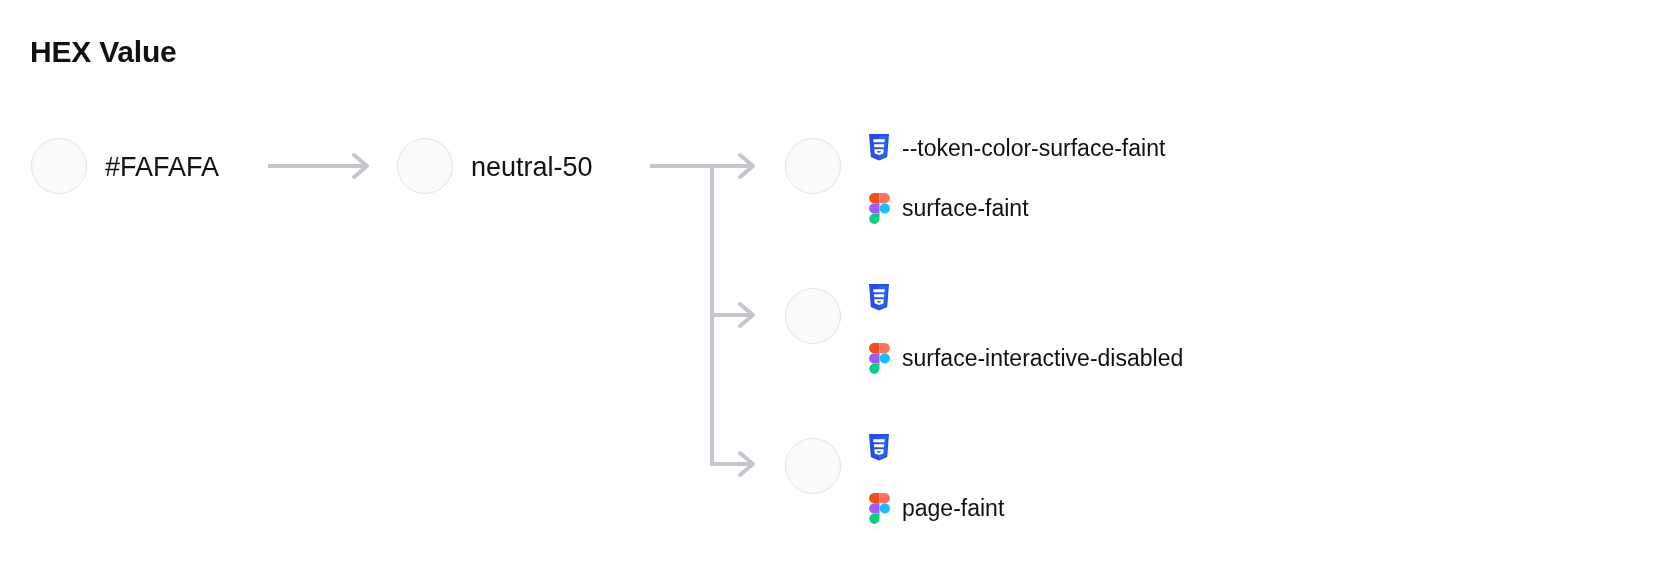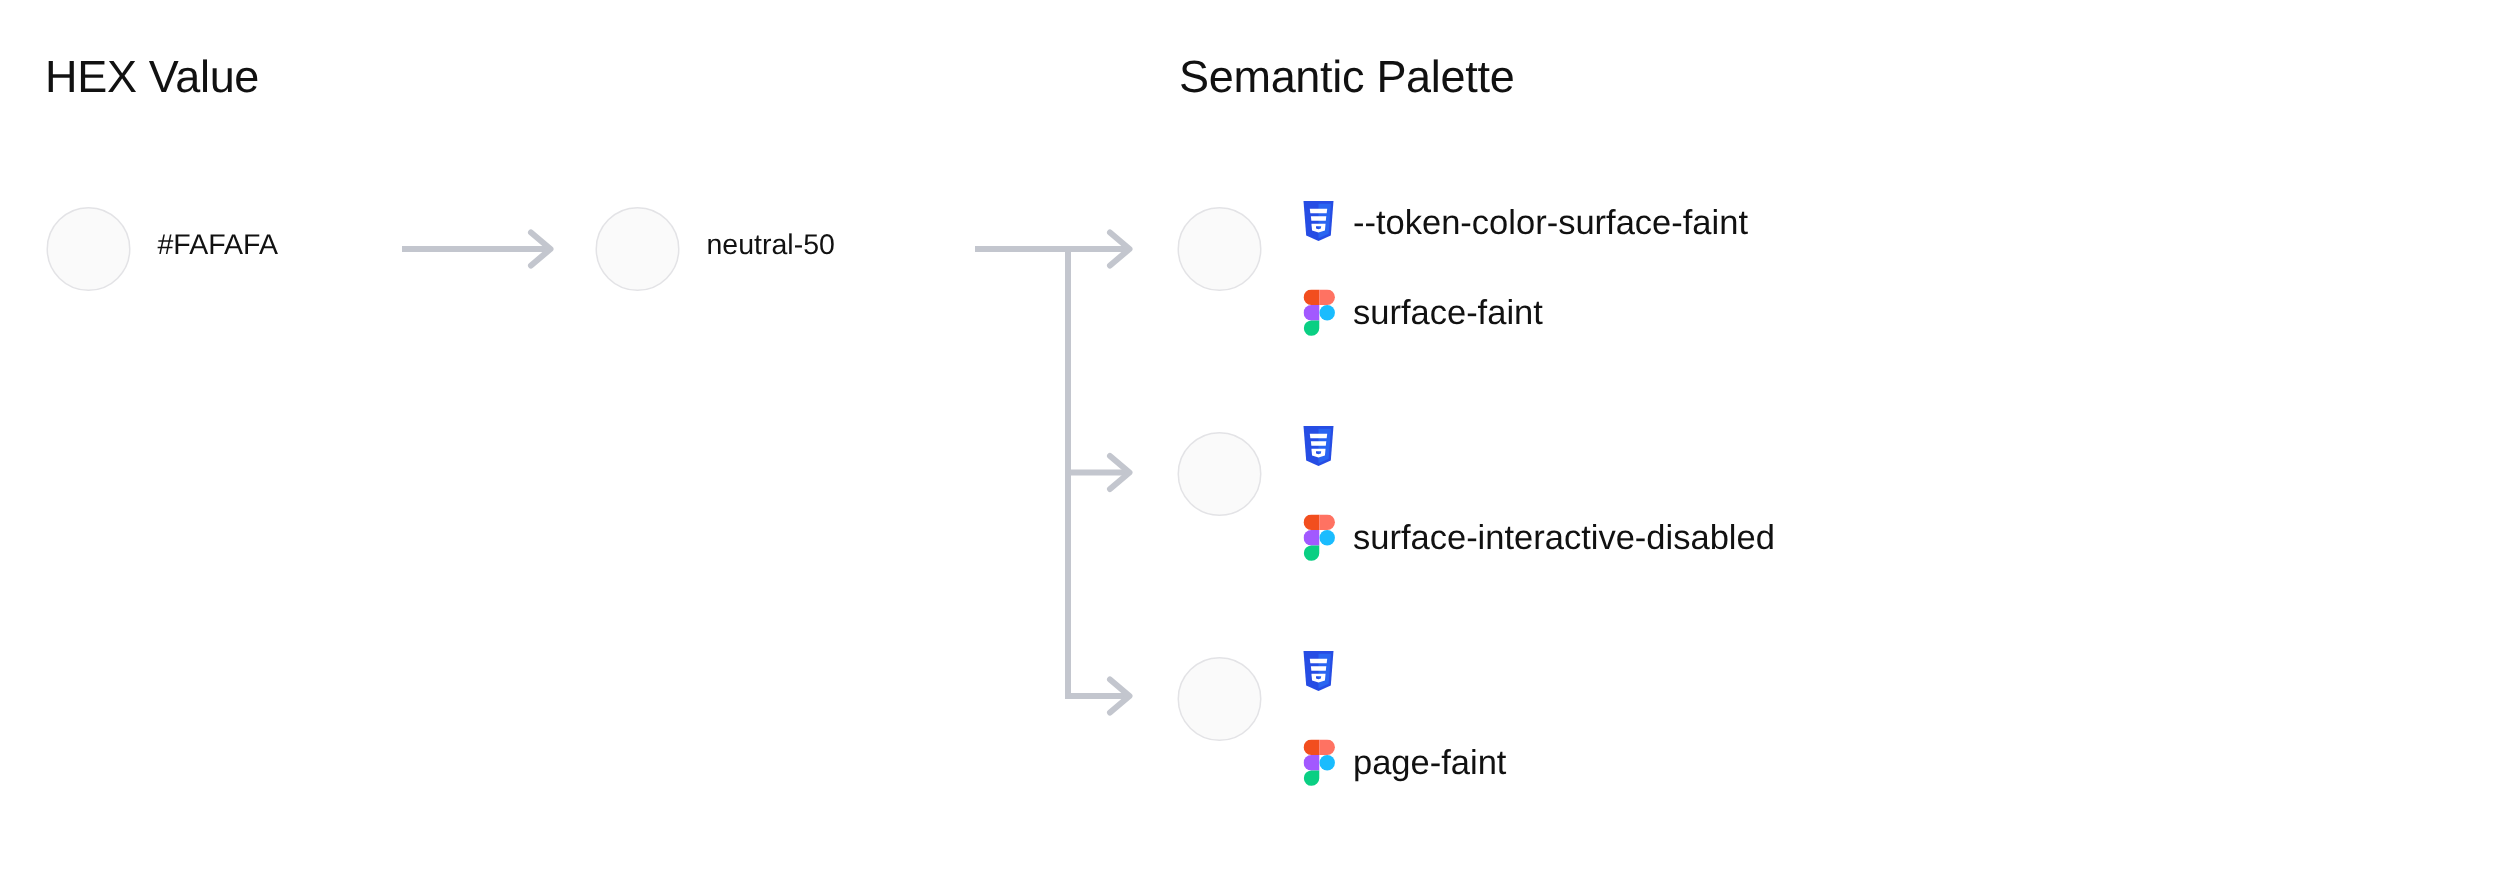--- a/index.html
+++ b/index.html
@@ -18,21 +18,21 @@
 
   .stage {
     position: absolute;
     inset: 0;
   }
 
   
   .col-header {
     position: absolute;
     font-family: "Liberation Sans", sans-serif;
-    font-weight: 400;
+    font-weight: 700;
     font-size: 30px;
     line-height: 1;
     color: #111111;
     letter-spacing: -0.2px;
     white-space: nowrap;
   }
   #hdr-hex      { left: 30px;  top: 37px; }
   #hdr-core     { left: 396px; top: 37px; }
   #hdr-semantic { left: 786px; top: 37px; }
 
@@ -50,21 +50,21 @@
   #swatch-core { left: 397px; top: 138px; }
   #swatch-sem-0 { left: 785px; top: 138px; }
   #swatch-sem-1 { left: 785px; top: 288px; }
   #swatch-sem-2 { left: 785px; top: 438px; }
 
   
   .value-label {
     position: absolute;
     font-family: "Liberation Sans", sans-serif;
     font-weight: 400;
-    font-size: 19px;
+    font-size: 27px;
     line-height: 1;
     color: #111111;
     white-space: nowrap;
   }
   #label-hex  { left: 105px; top: 154px; }
   #label-core { left: 471px; top: 154px; }
 
   
   .arrow-svg {
     position: absolute;
@@ -109,21 +109,20 @@
     flex: 0 0 auto;
   }
   .icon-slot svg { display: block; }
 </style>
 </head>
 <body>
 
 <div class="stage">
 
   <div class="col-header" id="hdr-hex">HEX Value</div>
-  <div class="col-header" id="hdr-semantic">Semantic Palette</div>
 
   <div class="swatch" id="swatch-hex" style="background: rgb(250, 250, 250);"></div>
   <div class="value-label" id="label-hex">#FAFAFA</div>
 
   <svg class="arrow-svg" id="arrow-hex-core" width="112" height="40" viewBox="0 0 112 40">
     <line x1="4" y1="20" x2="98" y2="20" stroke="#C3C6CE" stroke-width="4" stroke-linecap="square"></line>
     <polyline points="88,9 101,20 88,31" fill="none" stroke="#C3C6CE" stroke-width="4" stroke-linecap="round" stroke-linejoin="round"></polyline>
   </svg>
 
   <div class="swatch" id="swatch-core" style="background: rgb(250, 250, 250);"></div>

